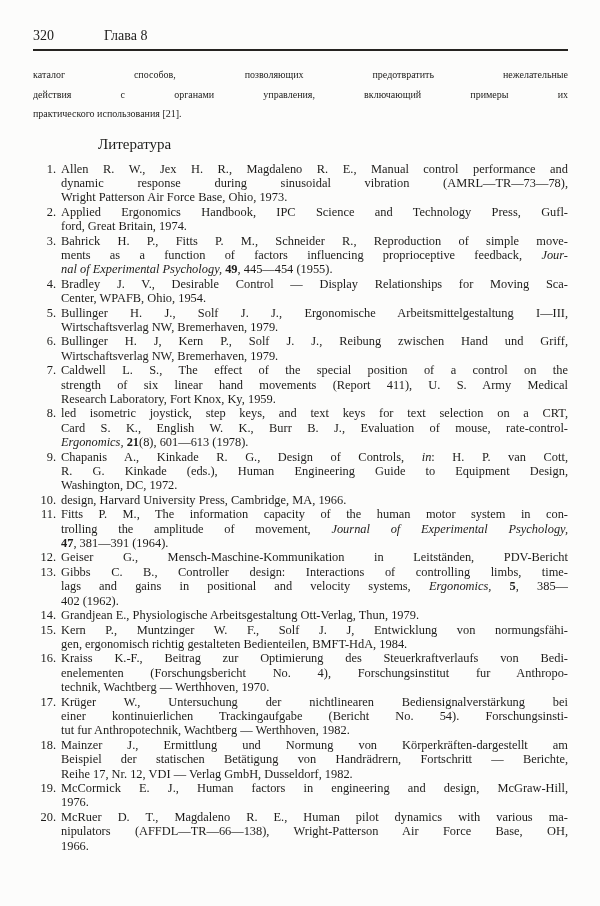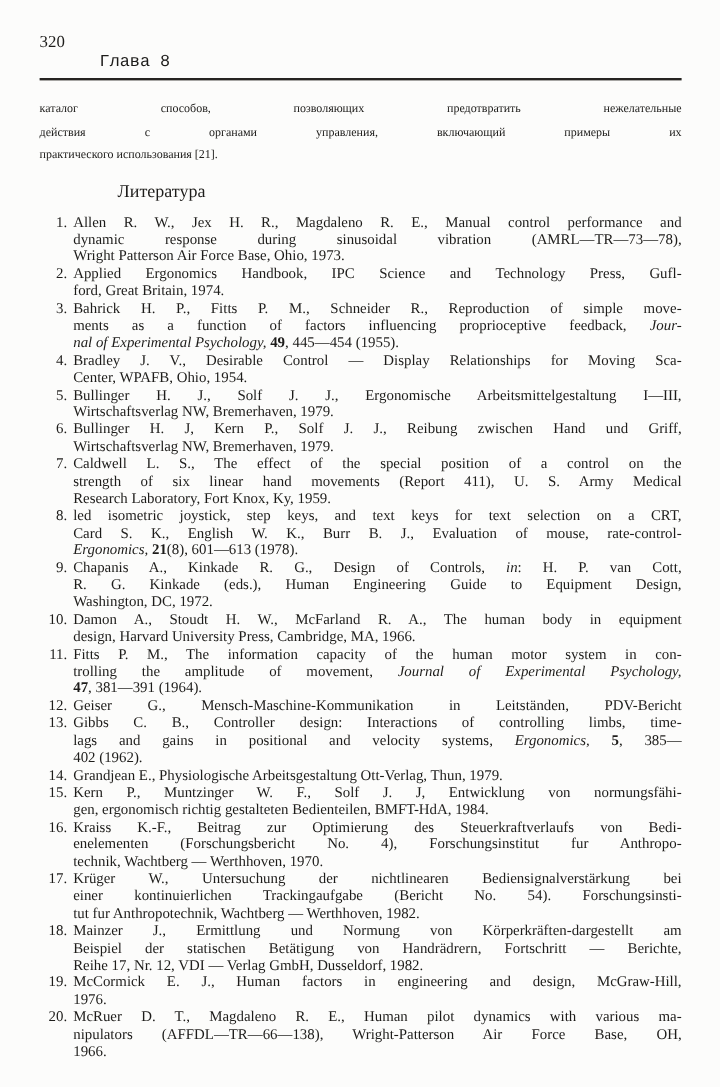--- a/index.html
+++ b/index.html
@@ -7,27 +7,26 @@
     width: 600px; height: 906px;
     background: #fcfcfb;
     color: #1d1c1a;
     font-family: "Liberation Serif", "DejaVu Serif", serif;
     overflow: hidden;
   }
   .page { padding: 28px 32px 0 33px; }
 
   .header {
     display: flex;
-    align-items: flex-start;
+    align-items: center;
     font-size: 14px;
     padding-bottom: 5px;
     border-bottom: 2.5px solid #262421;
-    flex-direction: column;
   }
-  .chapter { margin-left: 50px; font-family: Liberation Mono, monospace; }
+  .chapter { margin-left: 50px; }
 
   .para {
     margin-top: 14px;
     font-size: 10px;
     line-height: 19.5px;
   }
 
   .line { text-align: left; white-space: normal; }
   .line.just {
     text-align: justify;
@@ -118,21 +117,20 @@
         <div class="line"><i>Ergonomics,</i> <b>21</b>(8), 601—613 (1978).</div>
       </div>
       <div class="ref">
         <span class="ref-num">9.</span>
         <div class="line just">Chapanis A., Kinkade R. G., Design of Controls, <i>in</i>: H. P. van Cott,</div>
         <div class="line just">R. G. Kinkade (eds.), Human Engineering Guide to Equipment Design,</div>
         <div class="line">Washington, DC, 1972.</div>
       </div>
       <div class="ref">
         <span class="ref-num">10.</span>
-        <div class="line just">Damon A., Stoudt H. W., McFarland R. A., The human body in equipment</div>
         <div class="line">design, Harvard University Press, Cambridge, MA, 1966.</div>
       </div>
       <div class="ref">
         <span class="ref-num">11.</span>
         <div class="line just">Fitts P. M., The information capacity of the human motor system in con-</div>
         <div class="line just">trolling the amplitude of movement, <i>Journal of Experimental Psychology,</i></div>
         <div class="line"><b>47</b>, 381—391 (1964).</div>
       </div>
       <div class="ref">
         <span class="ref-num">12.</span>

